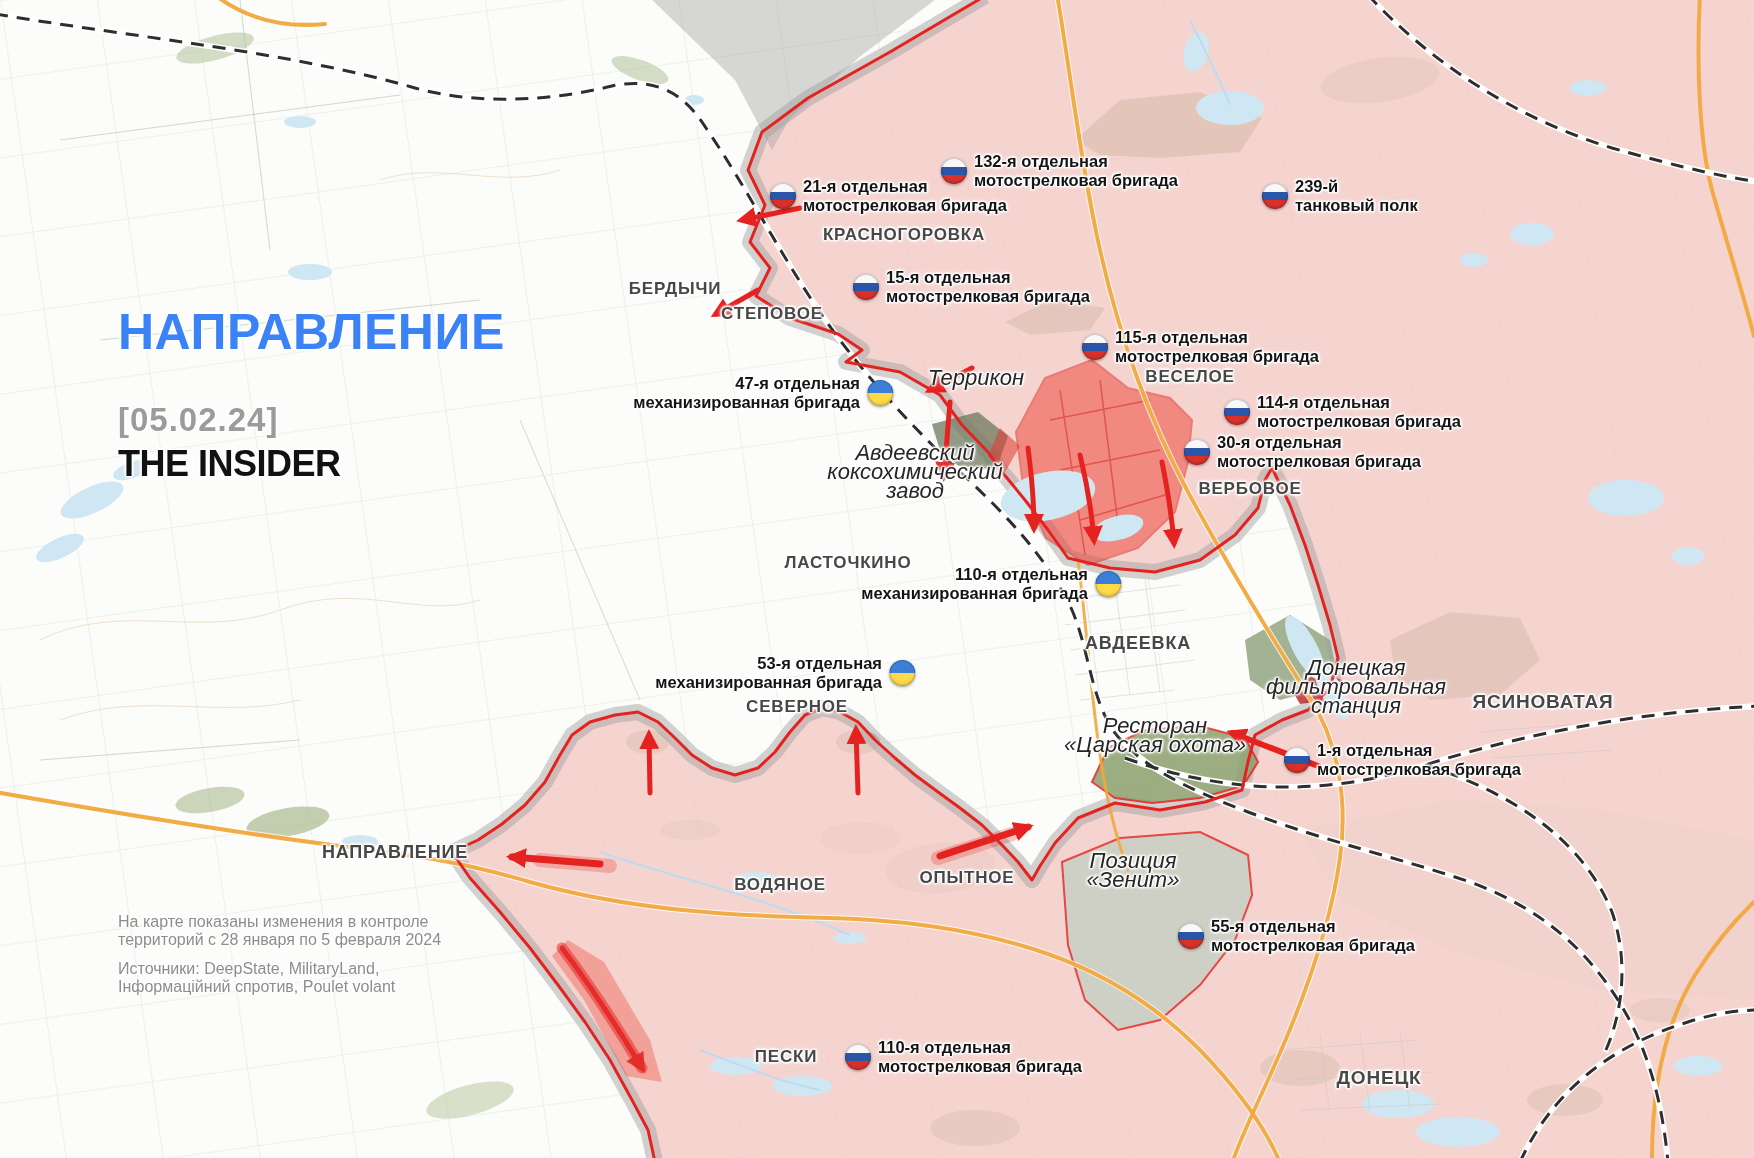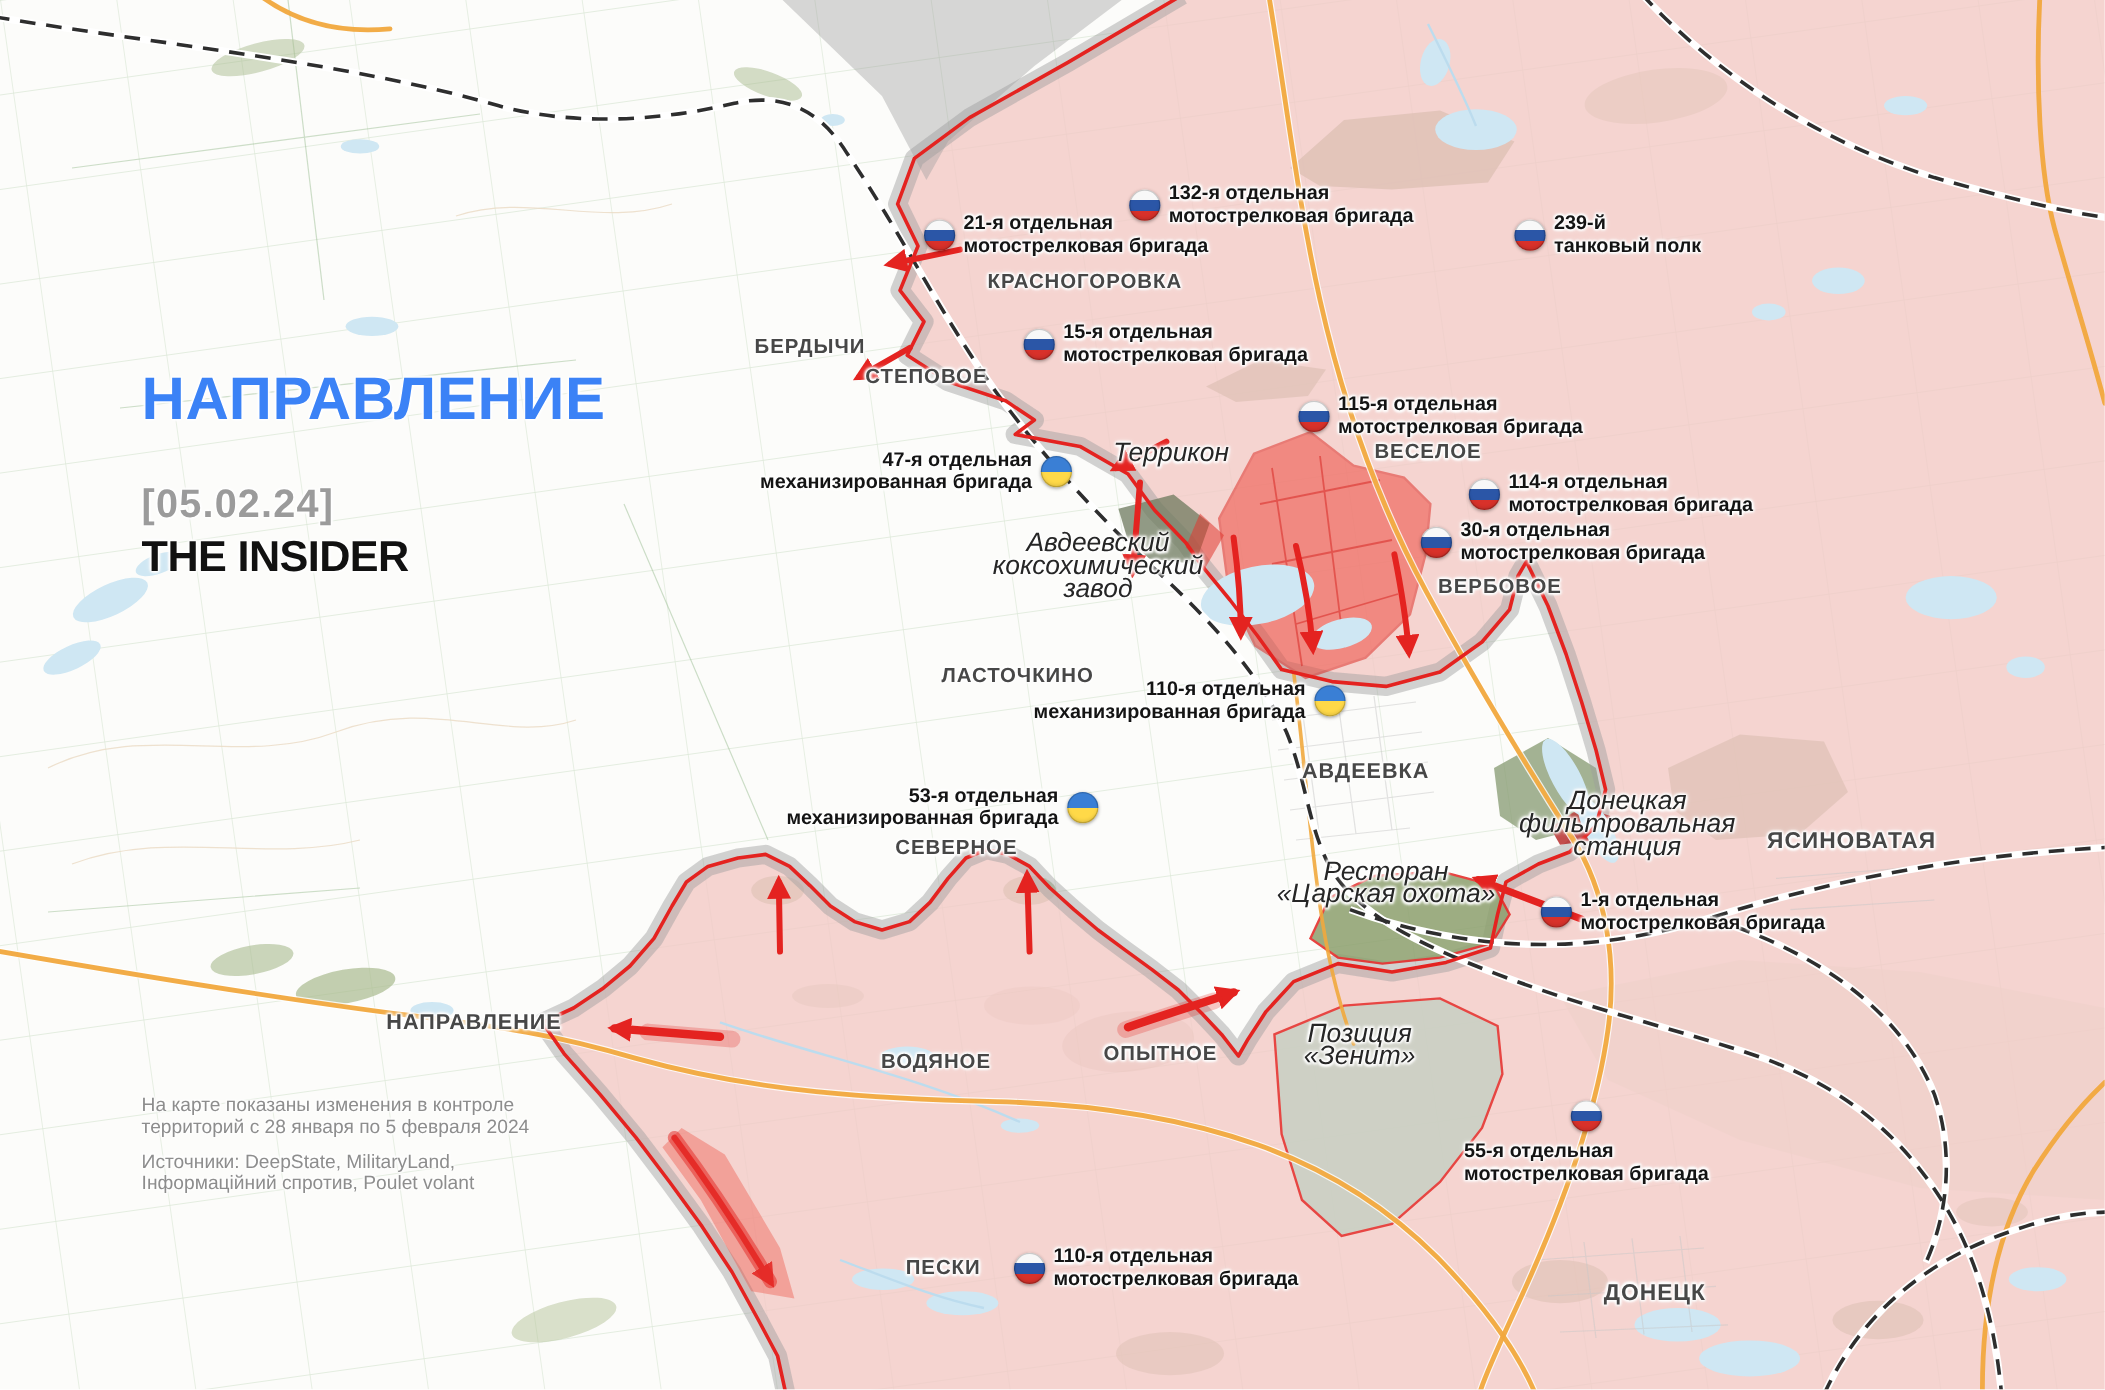--- a/index.html
+++ b/index.html
@@ -290,21 +290,21 @@
           <div>механизированная бригада</div>
         </div>
       </div>
       <div class="unit" style="left: 1284px; top: 741px;">
         <div class="flag ru"></div>
         <div class="unit-text halo">
           <div>1-я отдельная</div>
           <div>мотострелковая бригада</div>
         </div>
       </div>
-      <div class="unit" style="left: 1220px; top: 917px; flex-direction: column;">
+      <div class="unit" style="left: 1178px; top: 917px;">
         <div class="flag ru"></div>
         <div class="unit-text halo">
           <div>55-я отдельная</div>
           <div>мотострелковая бригада</div>
         </div>
       </div>
       <div class="unit" style="left: 845px; top: 1038px;">
         <div class="flag ru"></div>
         <div class="unit-text halo">
           <div>110-я отдельная</div>

